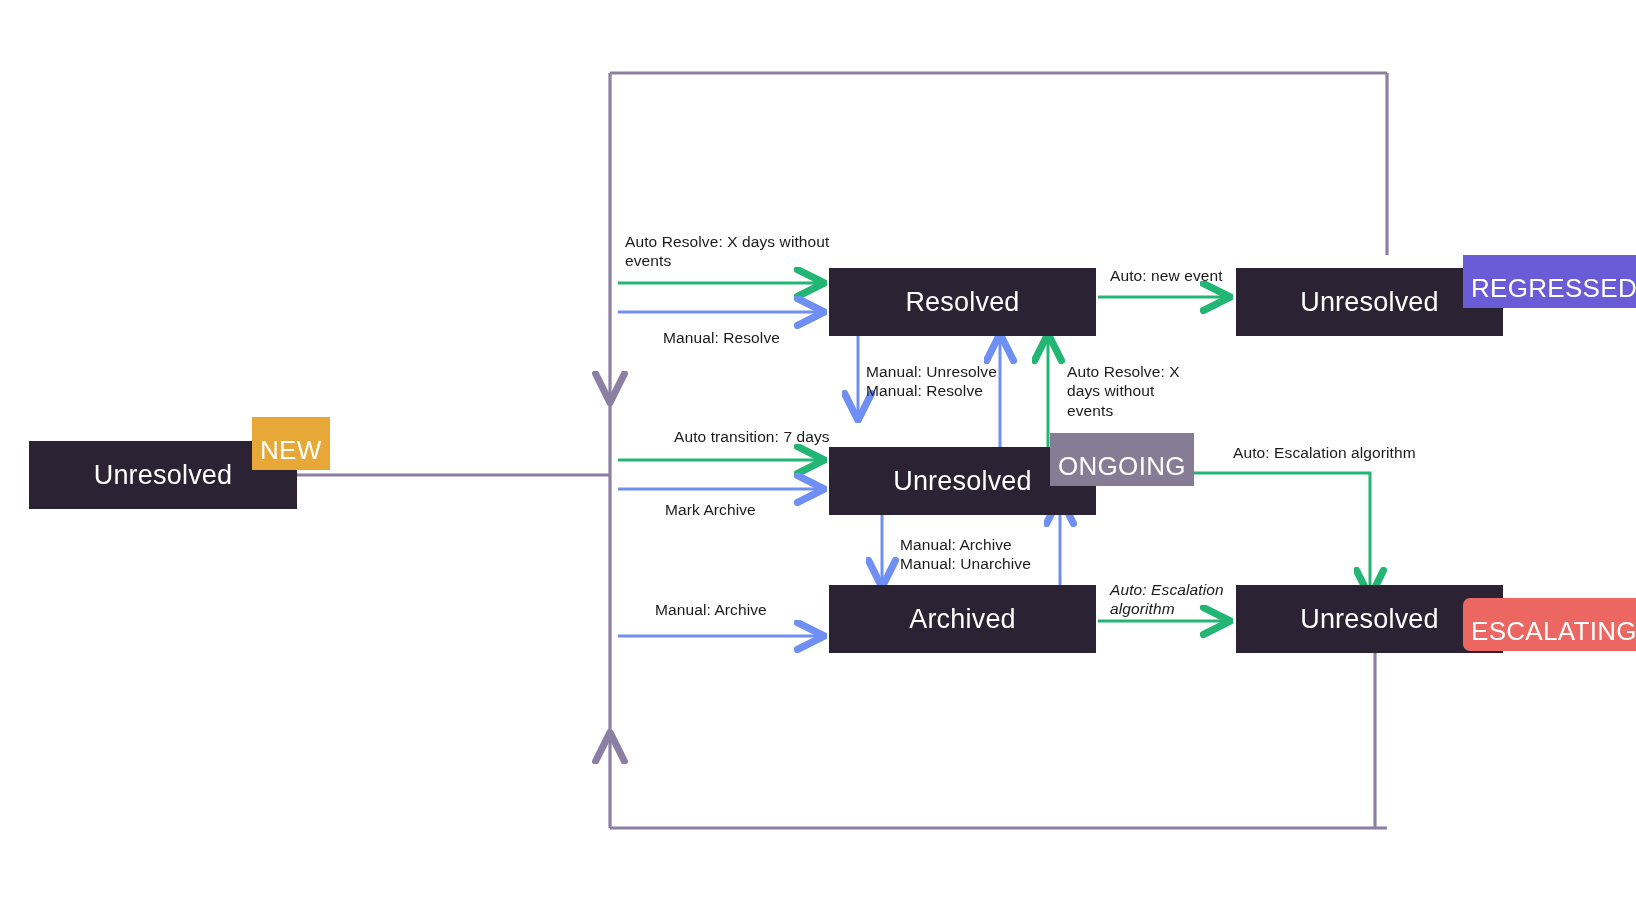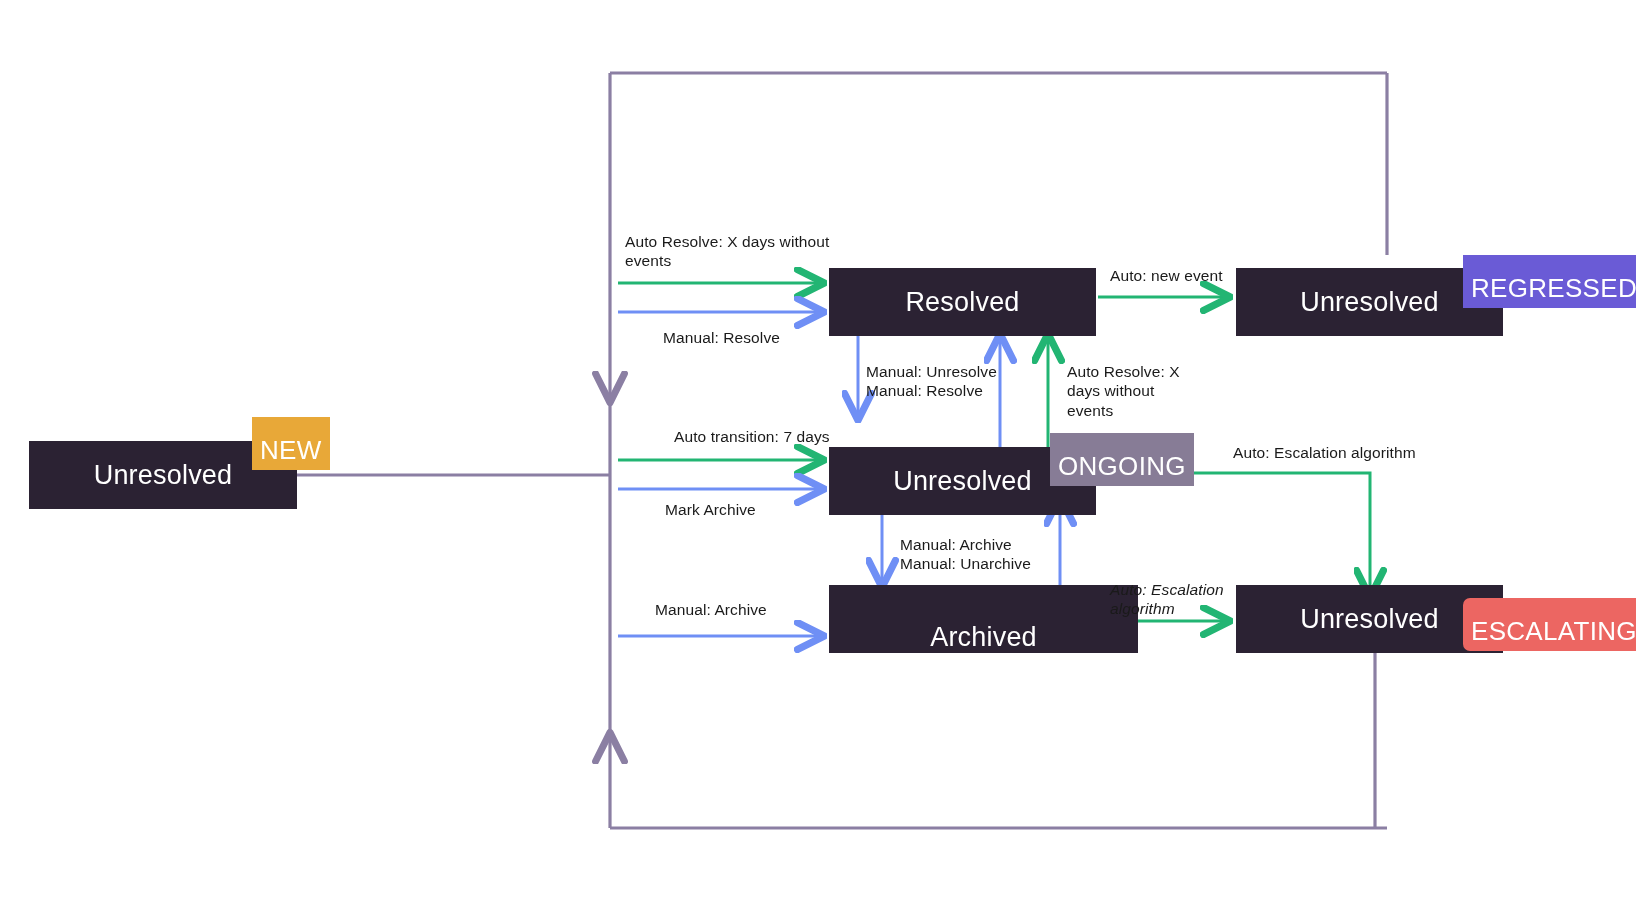--- a/index.html
+++ b/index.html
@@ -140,21 +140,21 @@
 
   <div class="state-box" style="left:829px; top:268px; width:267px; height:68px;">
     <span>Resolved</span>
   </div>
 
   <div class="state-box" style="left:829px; top:447px; width:267px; height:68px;">
     <span>Unresolved</span>
   </div>
   <div class="badge badge-ongoing" style="left:1050px; top:433px;">ONGOING</div>
 
-  <div class="state-box" style="left:829px; top:585px; width:309px; height:68px;align-items:flex-end;">
+  <div class="state-box" style="left:829px; top:585px; width:267px; height:68px;">
     <span>Archived</span>
   </div>
 
   <div class="state-box" style="left:1236px; top:268px; width:267px; height:68px;">
     <span>Unresolved</span>
   </div>
   <div class="badge badge-regressed" style="left:1463px; top:255px;">REGRESSED</div>
 
   <div class="state-box" style="left:1236px; top:585px; width:267px; height:68px;">
     <span>Unresolved</span>

